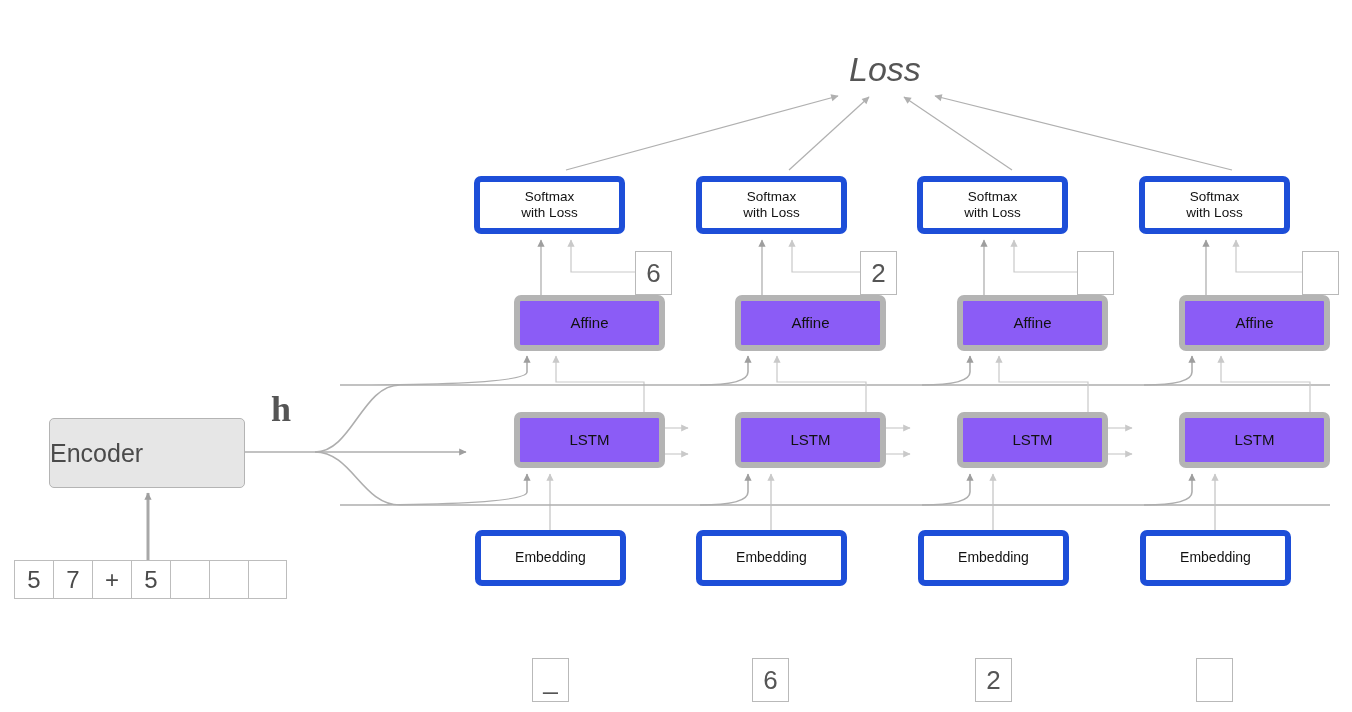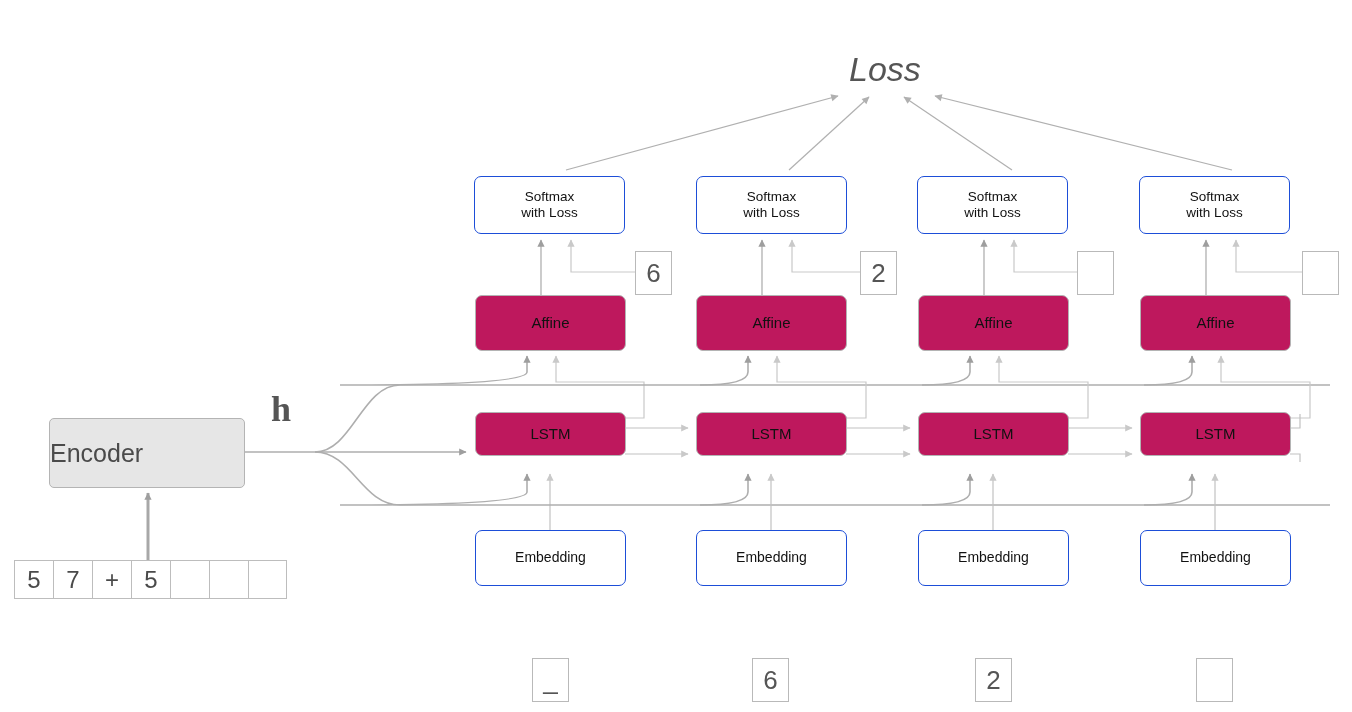--- a/index.html
+++ b/index.html
@@ -24,31 +24,31 @@
 
   
   #wires{position:absolute;left:0;top:0;width:1352px;height:712px;}
 
   
   .node{
     position:absolute;
     box-sizing:border-box;
     display:flex;align-items:center;justify-content:center;
     text-align:center;
-    border:1px solid #1d4ed8;
+    border:6px solid #1d4ed8;
     border-radius:7px;
     color:#111;
     line-height:1.22;
   }
   .node.white{background:#ffffff;}
-  .node.grey{background:#be185d;border-color:#b4b4b4;}
+  .node.grey{background:#8b5cf6;border-color:#b4b4b4;margin-left:39px;}
 
   .softmax{width:151px;height:58px;font-size:13.5px;}
   .affine{width:151px;height:56px;font-size:15px;}
-  .lstm{width:151px;height:44px;font-size:15px;}
+  .lstm{width:151px;height:56px;font-size:15px;}
   .embedding{width:151px;height:56px;font-size:14px;}
 
   .encoder{
     position:absolute;
     width:196px;height:70px;
     background:#e6e6e6;border:1px solid #b4b4b4;border-radius:5px;
     display:flex;align-items:center;justify-content:flex-start;
     font-size:25px;color:#4a4a4a;box-sizing:border-box;
   }
 

